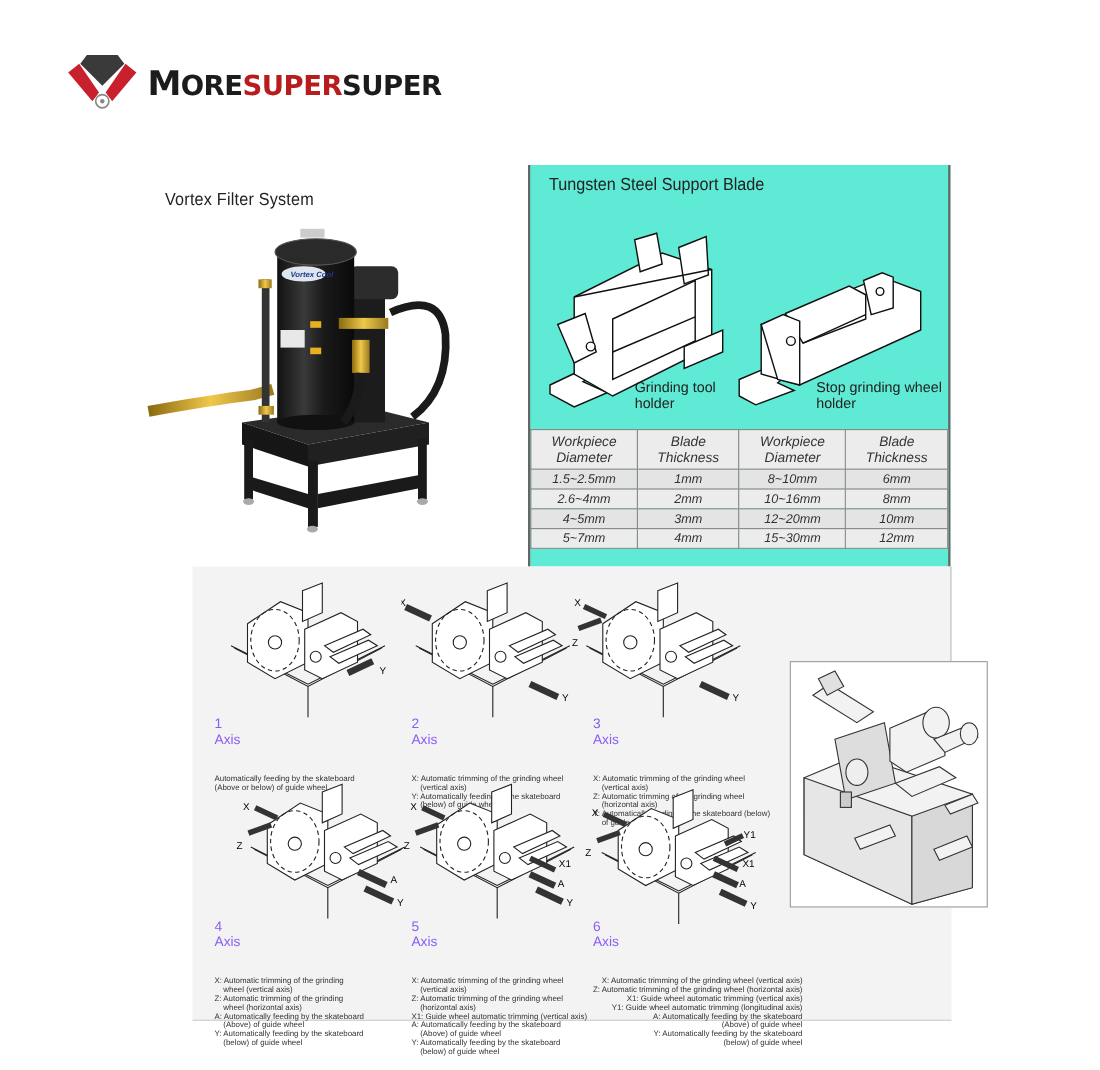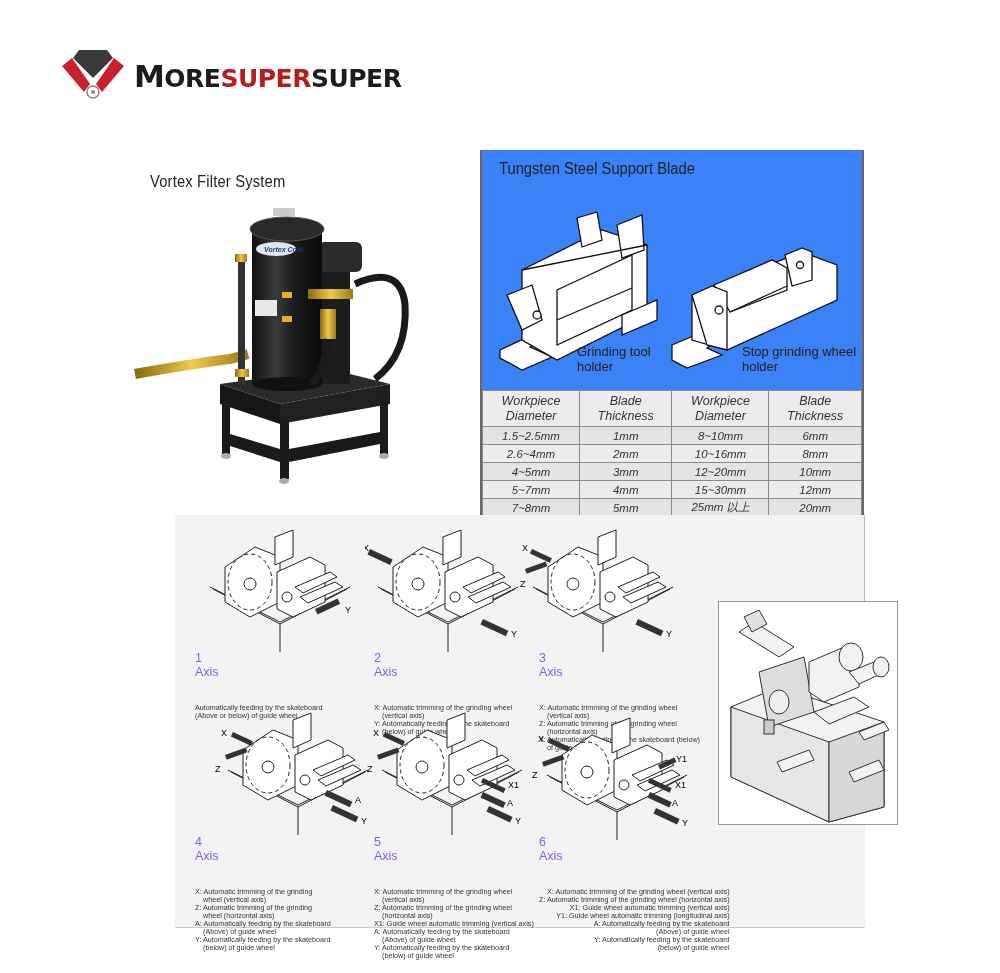--- a/index.html
+++ b/index.html
@@ -13,21 +13,21 @@
   .logo-text .big { font-size: 31px; }
   .logo-dark { color: #1c1c1c; }
   .logo-red { color: #b91c1c; }
 
   
   .vortex { position: absolute; left: 130px; top: 164px; width: 330px; height: 330px; }
   .vortex-title { position: absolute; left: 20px; top: 9px; font-size: 16px; font-family: "Liberation Sans", sans-serif; color: #222; letter-spacing: 0.2px; transform: scaleX(0.92); transform-origin: left; }
   .vortex svg { position: absolute; left: 0; top: 30px; }
 
   
-  .blade { position: absolute; left: 480px; top: 150px; width: 384px; height: 365px; background: #3b82f6; border-left: 2px solid #666; border-right: 2px solid #666; }
+  .blade { position: absolute; left: 480px; top: 150px; width: 384px; height: 365px; background: #5eead4; border-left: 2px solid #666; border-right: 2px solid #666; }
   .blade-title { position: absolute; left: 17px; top: 10px; font-size: 16px; color: #222; transform: scaleX(0.92); transform-origin: left; }
   .blade svg.holders { position: absolute; left: 0; top: 40px; }
   .holder-label { position: absolute; font-size: 13px; line-height: 15px; color: #222; }
 
   table.spec { position: absolute; left: 0; top: 240px; width: 380px; border-collapse: collapse; font-size: 11.5px; font-style: italic; }
   table.spec th, table.spec td { text-align: center; border: 1px solid #8a8a8a; color: #333; }
   table.spec th { font-weight: normal; font-size: 12.5px; line-height: 15px; height: 36px; background: #ececec; }
   table.spec td { height: 18px; background: #ececec; }
   table.spec tr:nth-child(odd) td { background: #e4e4e4; }
 
@@ -187,26 +187,20 @@
         <td>4~5mm</td>
         <td>3mm</td>
         <td>12~20mm</td>
         <td>10mm</td>
       </tr>
       <tr>
         <td>5~7mm</td>
         <td>4mm</td>
         <td>15~30mm</td>
         <td>12mm</td>
-      </tr>
-      <tr>
-        <td>7~8mm</td>
-        <td>5mm</td>
-        <td>25mm 以上</td>
-        <td>20mm</td>
       </tr>
     </tbody>
   </table>
 </div>
 
 <div class="axes">
 
   <svg width="0" height="0" style="position:absolute">
     <defs>
       <g id="sketch" fill="#fff" stroke="#222" stroke-width="1">

